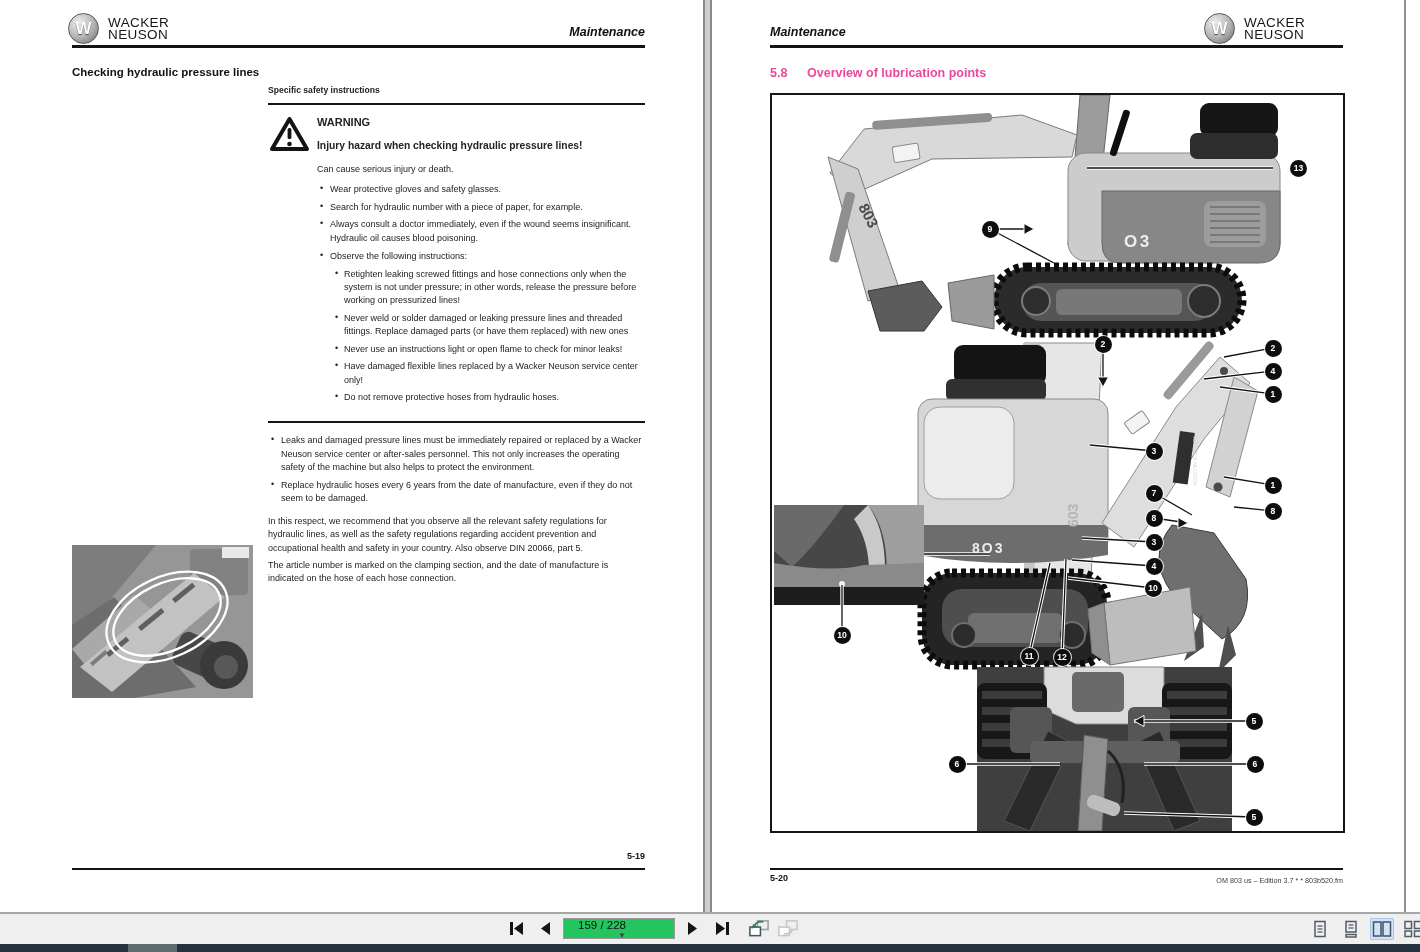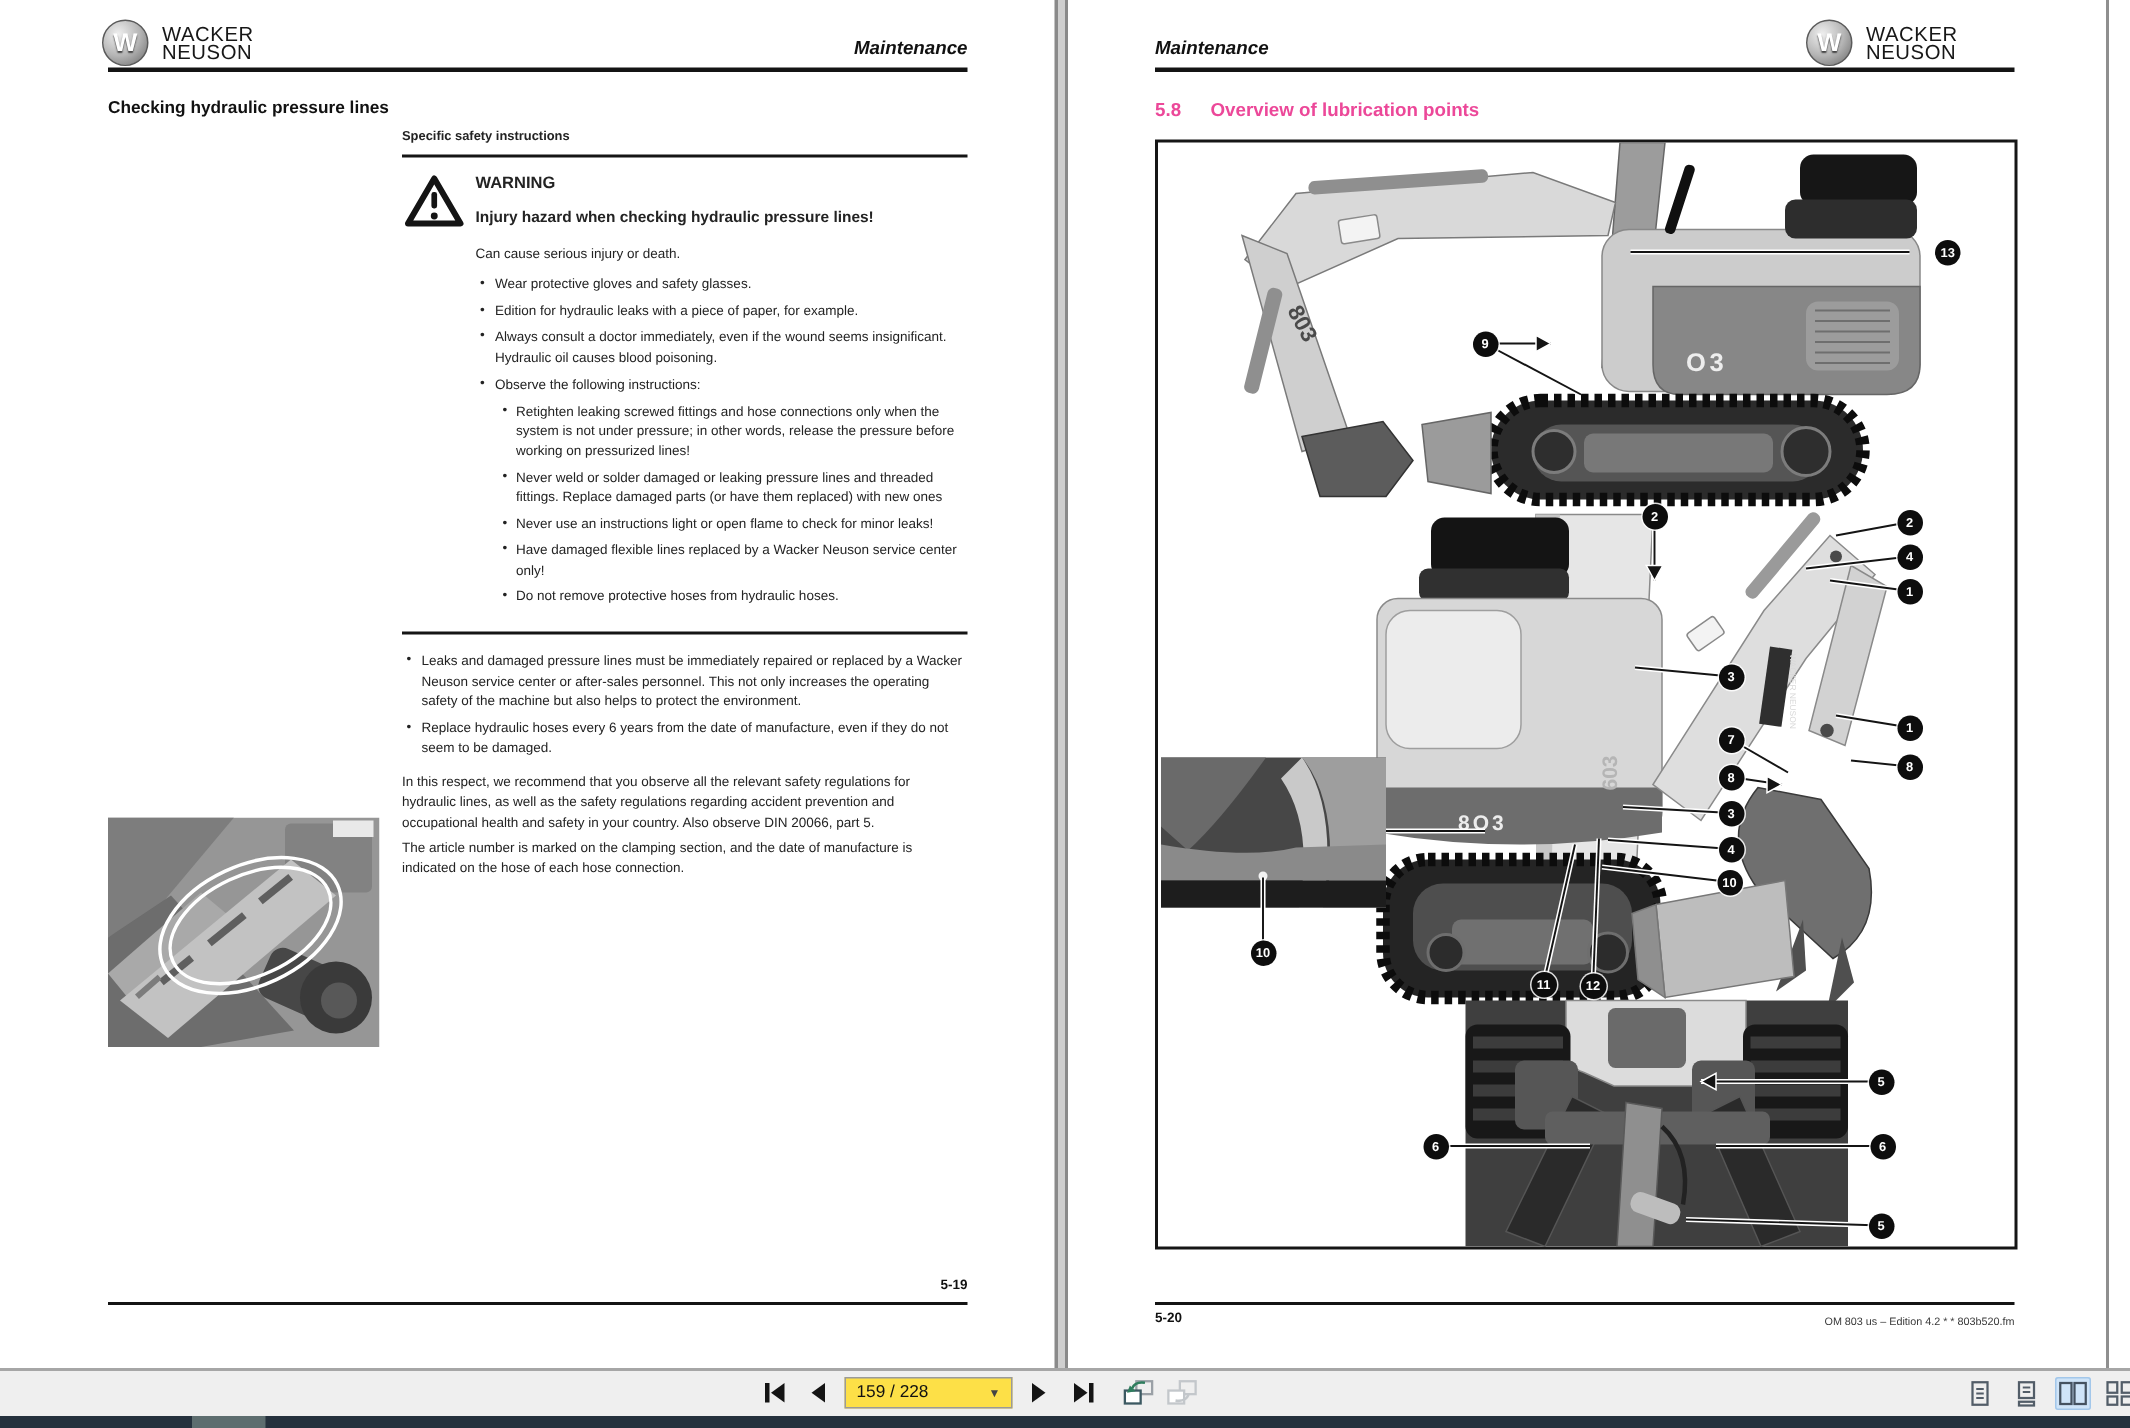--- a/index.html
+++ b/index.html
@@ -54,22 +54,22 @@
   .figure svg.fig-art{position:absolute;left:0;top:0;}
   .callout{position:absolute;width:17px;height:17px;border-radius:50%;background:#0d0d0d;
     color:#fff;font-weight:bold;font-size:8.6px;display:flex;align-items:center;justify-content:center;
     box-shadow:0 0 0 1px rgba(255,255,255,.85);z-index:5;}
 
   
   .toolbar{position:absolute;left:0;top:912px;width:1420px;height:32px;background:#efefef;
            border-top:2px solid #a6a6a6;box-sizing:border-box;}
   .nav-cluster{position:absolute;left:505px;top:3px;display:flex;align-items:center;gap:7px;}
   .tbtn{width:22px;height:22px;display:flex;align-items:center;justify-content:center;cursor:default;}
-  .pagebox{display:flex;align-items:center;width:112px;height:21px;background:#fde047;
-           border:1px solid #9a9a9a;box-sizing:border-box;padding:0 3px 0 7px;}
+  .pagebox{display:flex;align-items:center;width:112px;height:21px;background:#22c55e;
+           border:1px solid #9a9a9a;box-sizing:border-box;padding:0 3px 0 7px;flex-direction:column;}
   .pagebox input{border:none;outline:none;width:86px;font-size:11.5px;color:#111;
                  font-family:"Liberation Sans",sans-serif;background:transparent;padding:0;}
   .caret{font-size:8px;color:#444;margin-left:2px;}
   .layout-cluster{position:absolute;left:1308px;top:4px;display:flex;align-items:center;gap:7px;}
   .lbtn{width:24px;height:22px;display:flex;align-items:center;justify-content:center;border-radius:2px;}
   .lbtn.selected{background:#cfe4f8;box-shadow:0 0 0 1px #a3c7ea inset;}
   .statusbar{position:absolute;left:0;top:944px;width:1420px;height:8px;background:#25313d;}
   .status-seg{position:absolute;left:128px;top:0;width:49px;height:8px;background:#5d6d6f;}
 </style>
 </head>
@@ -102,21 +102,21 @@
             <rect x="18.6" y="12" width="3.8" height="11" rx="1.6" fill="#141414"></rect>
             <circle cx="20.5" cy="28" r="2.3" fill="#141414"></circle>
           </svg>
         </span>
         <div class="warn-title">WARNING</div>
         <div class="warn-headline">Injury hazard when checking hydraulic pressure lines!</div>
         <p class="warn-intro">Can cause serious injury or death.</p>
         <div>
 
         <p class="li">Wear protective gloves and safety glasses.</p>
-            <p class="li">Edition for hydraulic leaks with a piece of paper, for example.</p>
+            <p class="li">Search for hydraulic number with a piece of paper, for example.</p>
             <p class="li">Always consult a doctor immediately, even if the wound seems insignificant. Hydraulic oil causes blood poisoning.</p>
             <p class="li">Observe the following instructions:</p>
           </div>
         <div class="sub">
 
         <p class="li">Retighten leaking screwed fittings and hose connections only when the system is not under pressure; in other words, release the pressure before working on pressurized lines!</p>
             <p class="li">Never weld or solder damaged or leaking pressure lines and threaded fittings. Replace damaged parts (or have them replaced) with new ones</p>
             <p class="li">Never use an instructions light or open flame to check for minor leaks!</p>
             <p class="li">Have damaged flexible lines replaced by a Wacker Neuson service center only!</p>
             <p class="li">Do not remove protective hoses from hydraulic hoses.</p>
@@ -360,21 +360,21 @@
         <div class="callout" style="left: 248.5px; top: 552.5px;">11</div>
         <div class="callout" style="left: 281.5px; top: 553.5px;">12</div>
         <div class="callout" style="left: 473.5px; top: 617.5px;">5</div>
         <div class="callout" style="left: 176.5px; top: 660.5px;">6</div>
         <div class="callout" style="left: 474.5px; top: 660.5px;">6</div>
         <div class="callout" style="left: 473.5px; top: 713.5px;">5</div>
       </div>
 
     <div class="foot-rule" style="left:58px;top:868px;width:573px;"></div>
     <div class="foot-page" style="left:58px;top:873px;">5-20</div>
-    <div class="foot-doc" style="right:61px;top:876px;">OM 803 us – Edition 4.2 * * 803b520.fm</div>
+    <div class="foot-doc" style="right:61px;top:876px;">OM 803 us – Edition 3.7 * * 803b520.fm</div>
   </section>
 
   <div class="right-edge"></div>
 
   <div class="toolbar">
     <div class="nav-cluster">
       <div class="tbtn">
         <svg width="17" height="15" viewBox="0 0 17 15">
             <rect x="2" y="1" width="3" height="13" fill="#141414"></rect>
             <polygon points="15,1 6,7.5 15,14" fill="#141414"></polygon>

